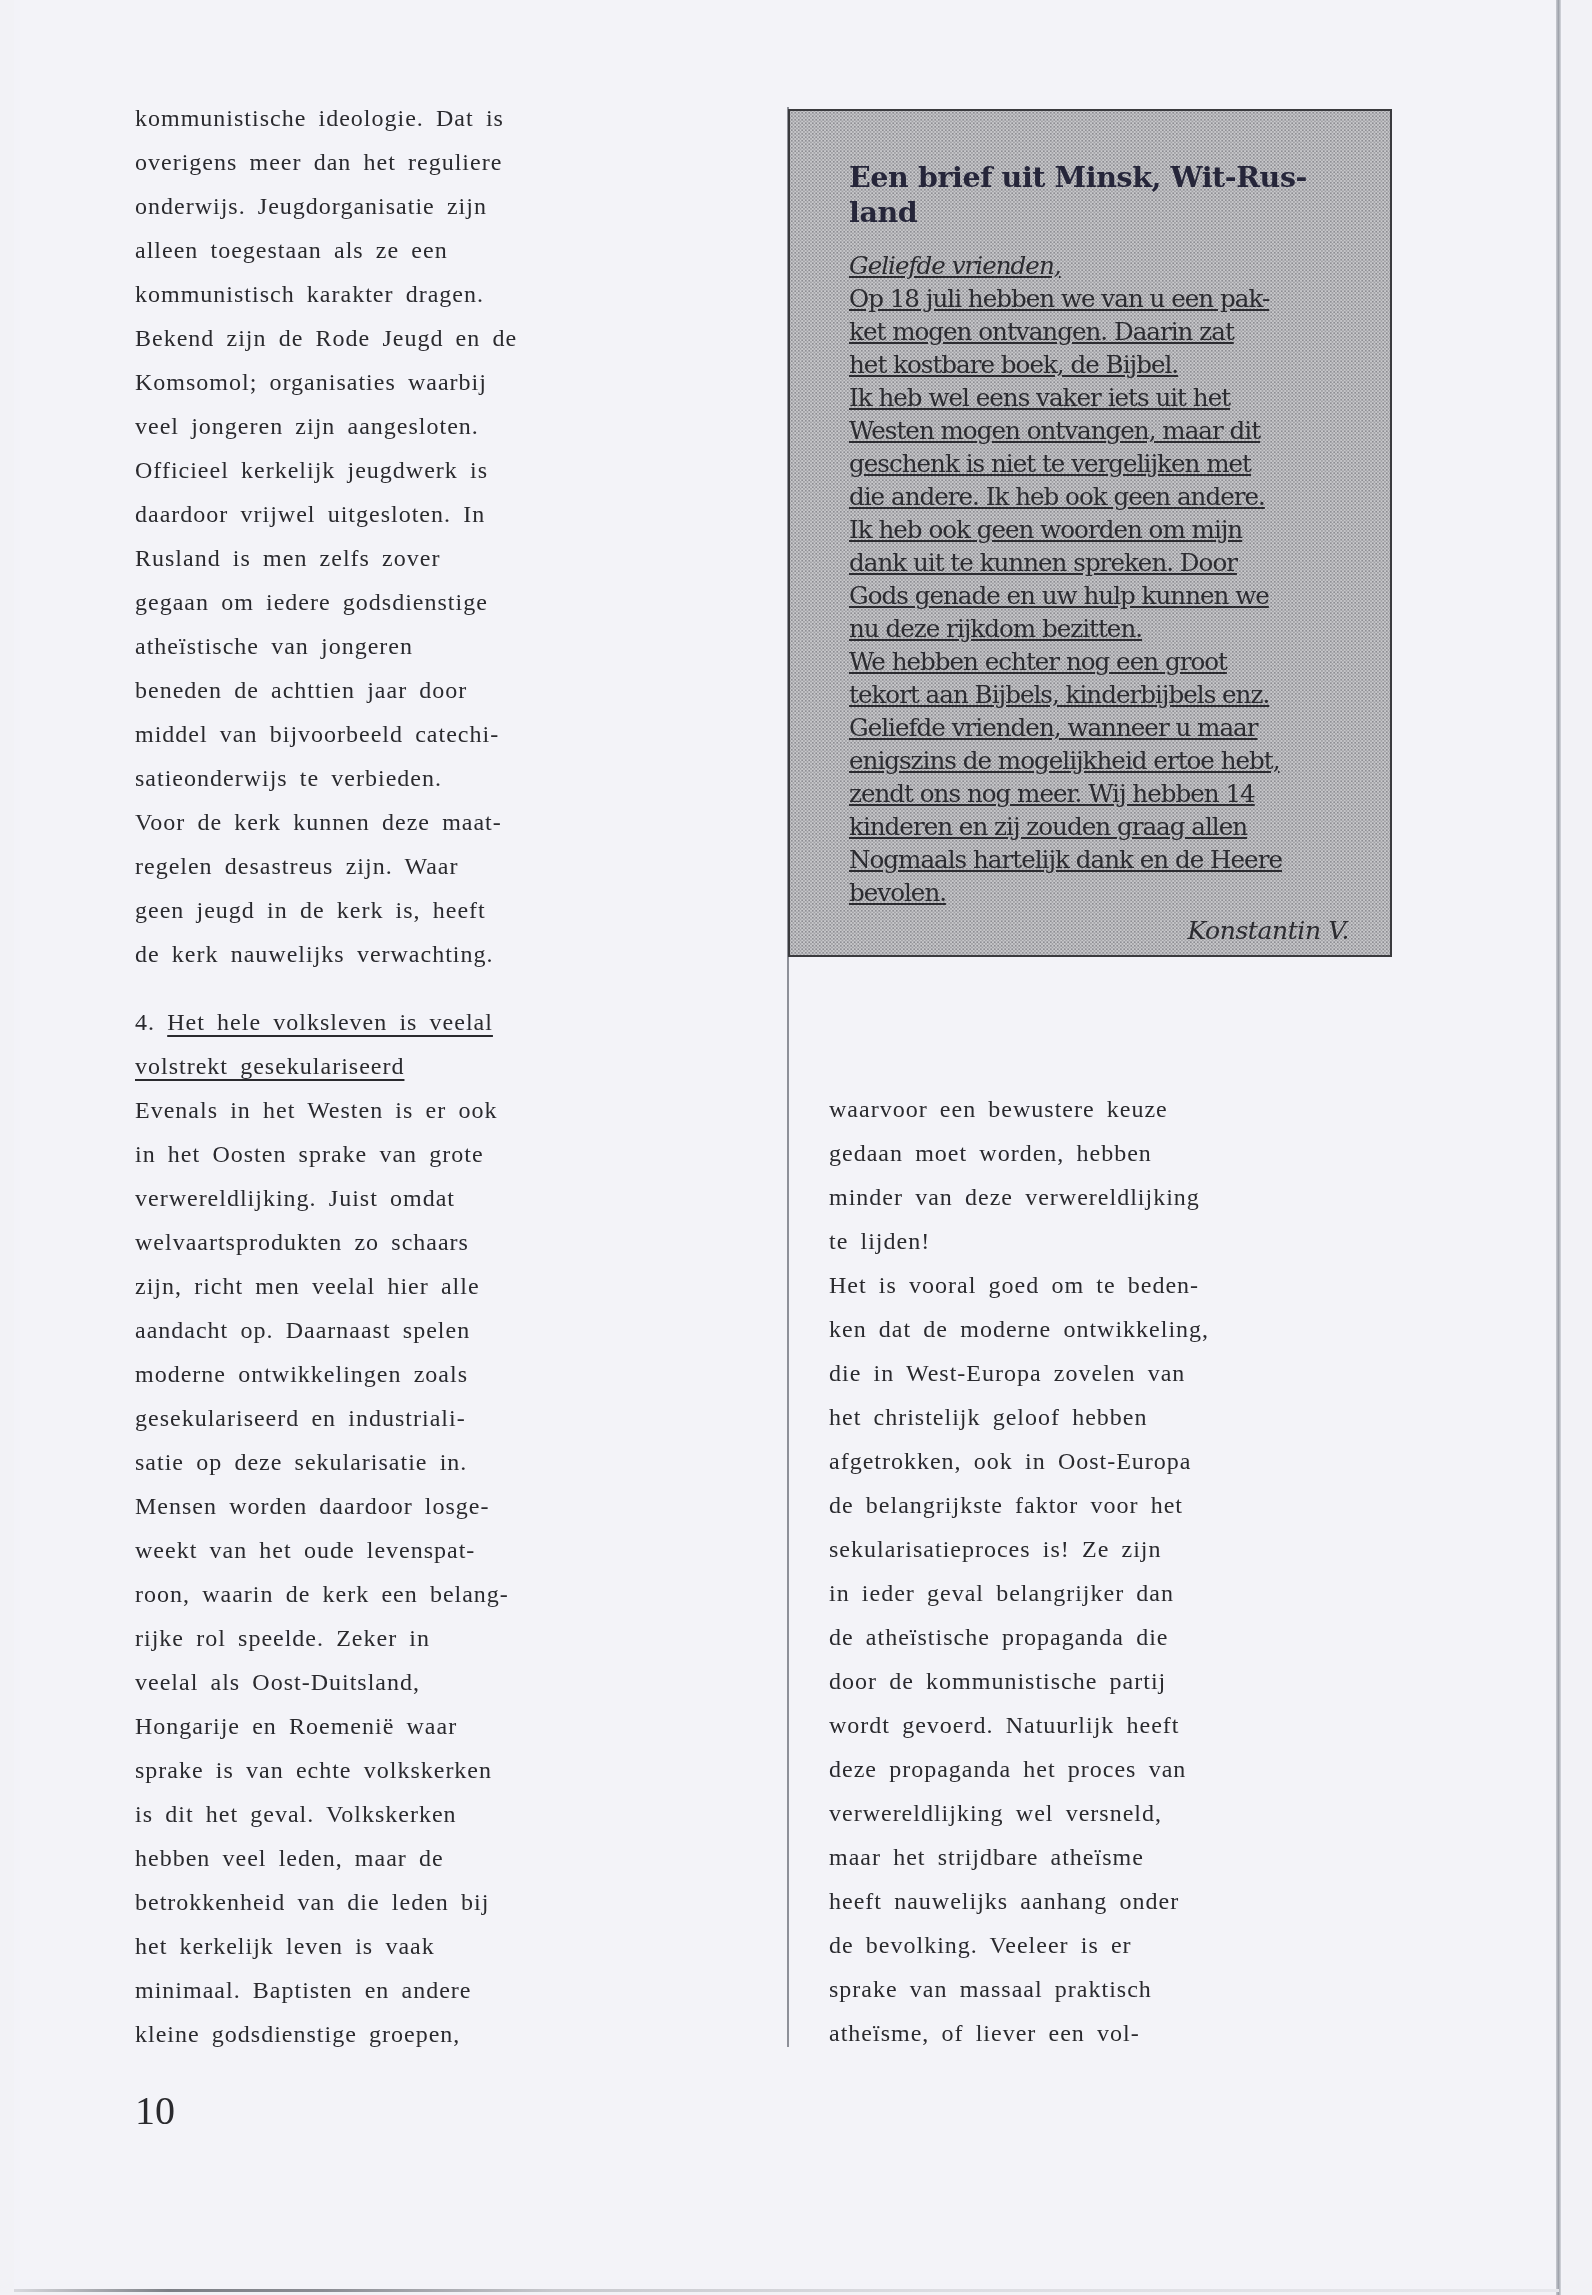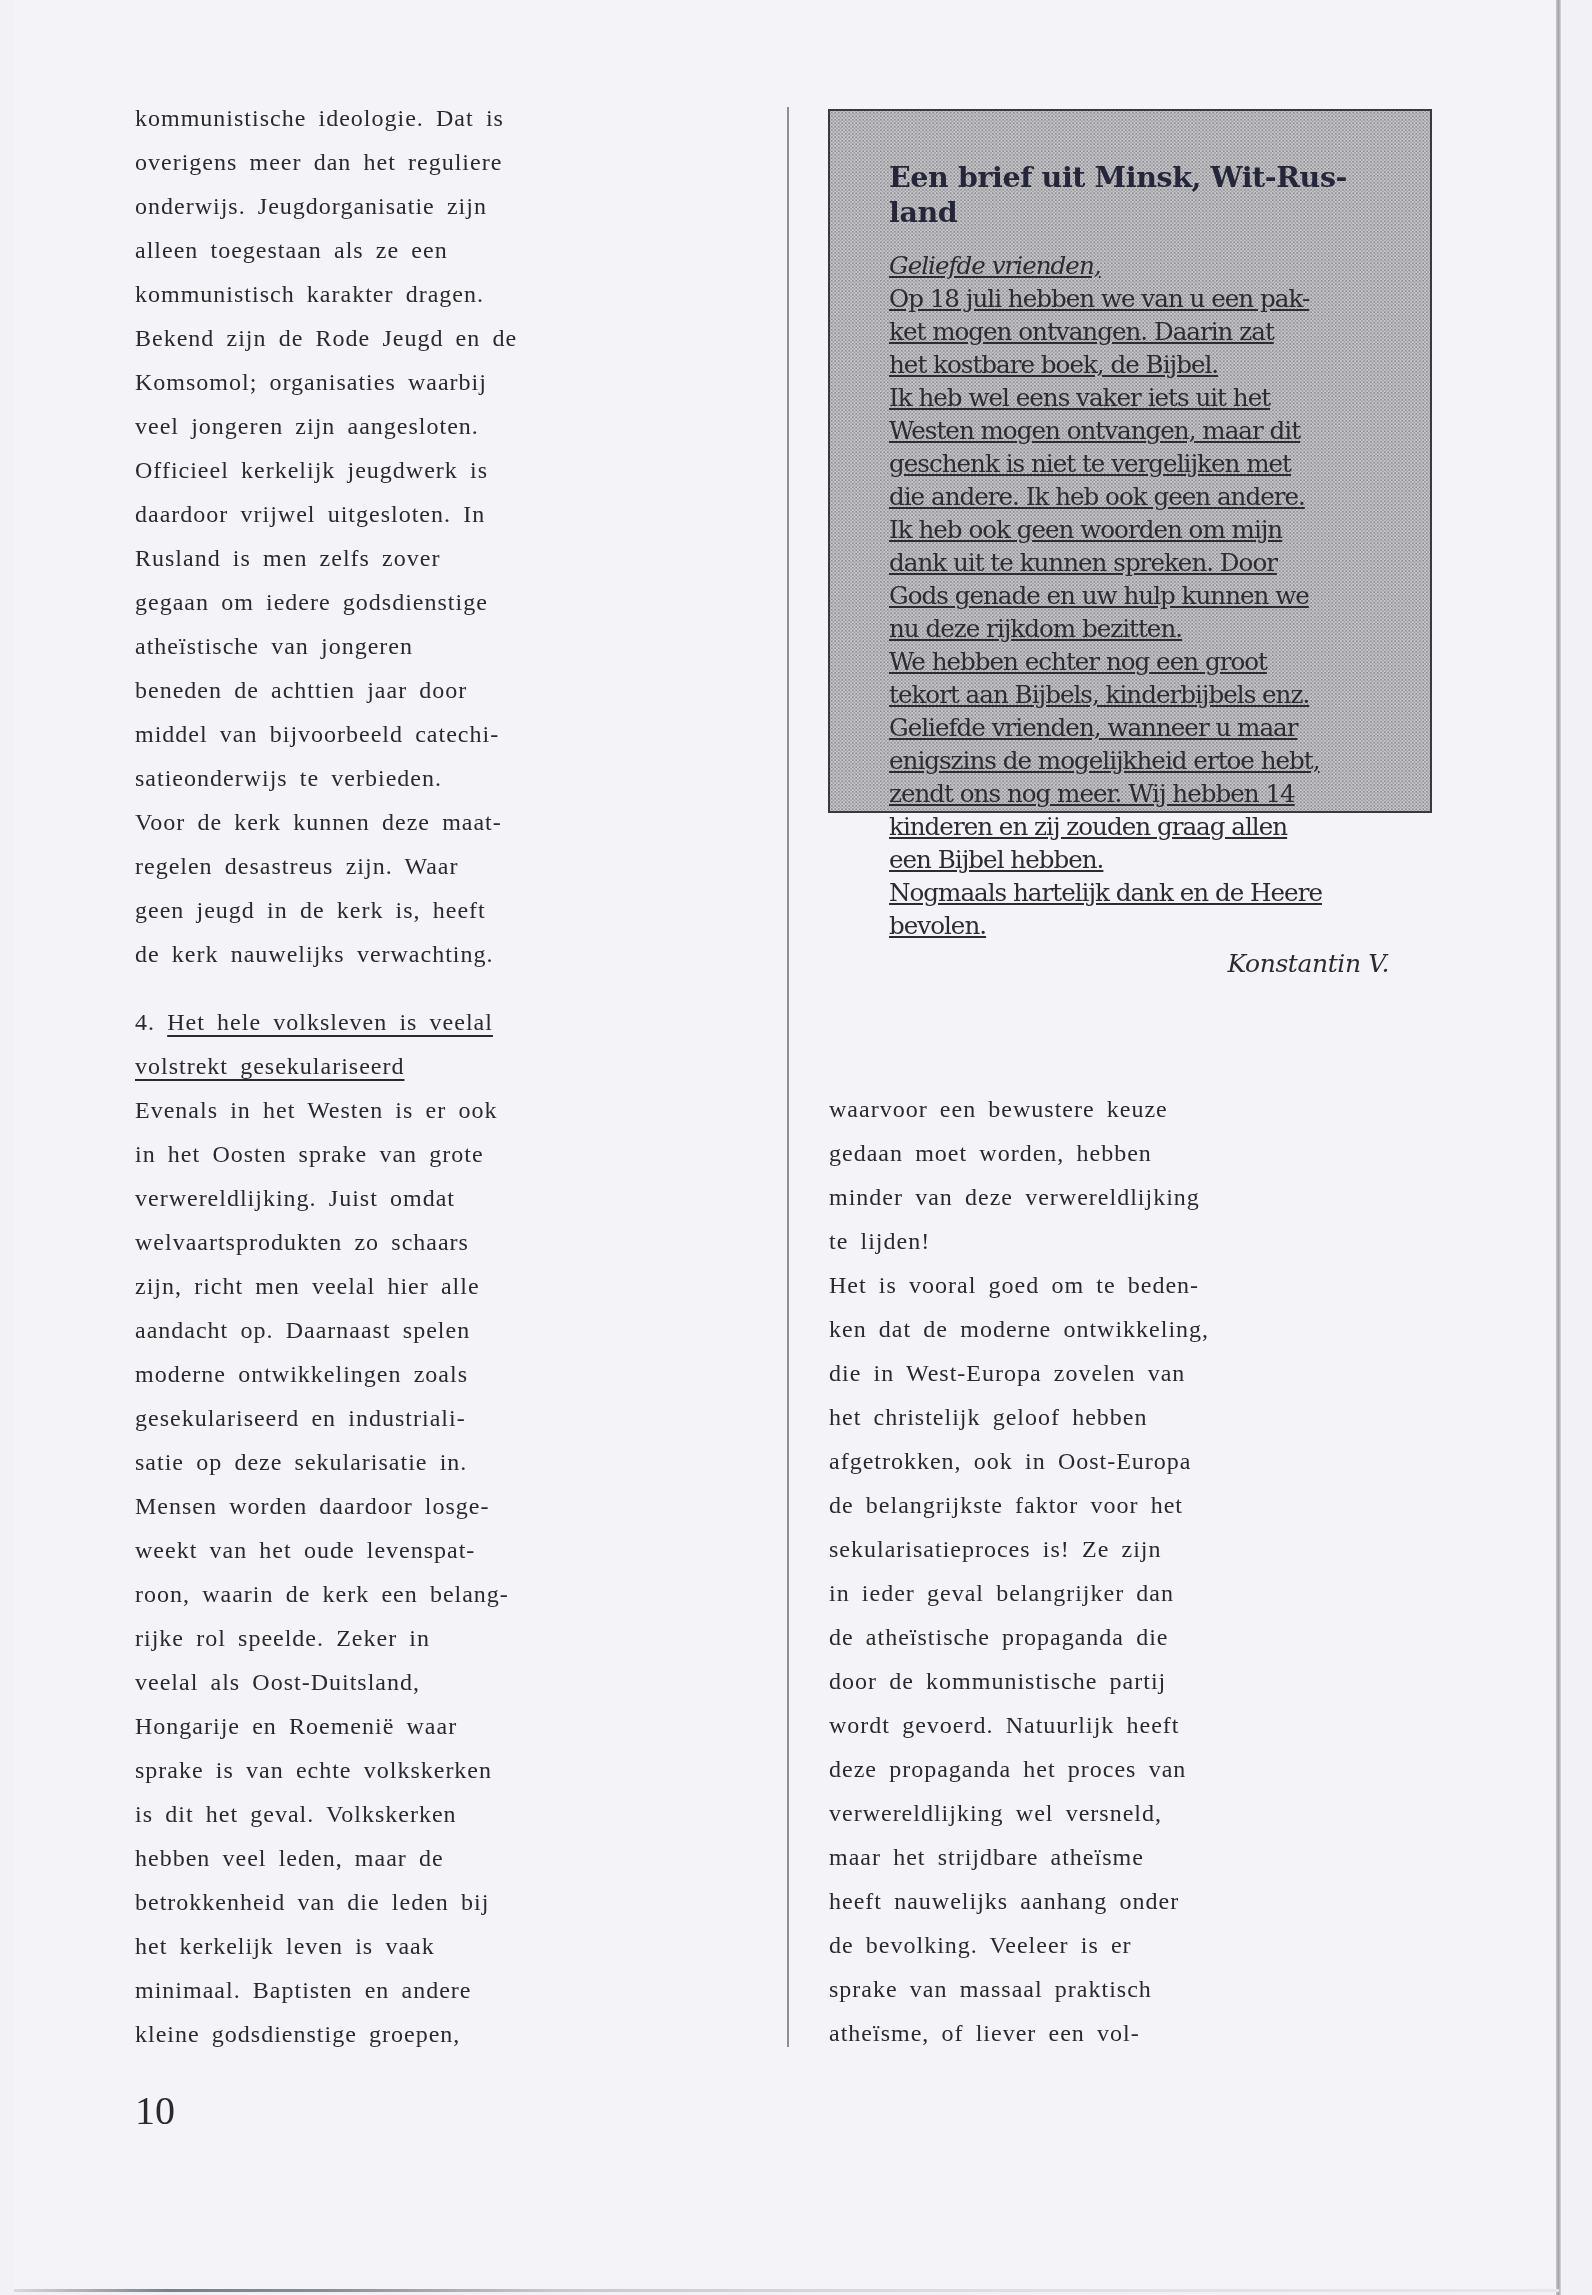--- a/index.html
+++ b/index.html
@@ -71,24 +71,24 @@
     .divider {
       position: absolute;
       left: 787px;
       top: 107px;
       width: 1.7px;
       height: 1940px;
       background: #8e9099;
     }
     .letter-box {
       position: absolute;
-      left: 828px;
+      left: 788px;
       top: 109px;
       width: 604px;
-      height: 704px;
+      height: 848px;
       border: 2.6px solid #3a3a3e;
       box-sizing: border-box;
       background-color: #c9c9cc;
       background-image:
         radial-gradient(circle, #8d8d92 0.8px, transparent 1.1px),
         radial-gradient(circle, #a2a2a6 0.8px, transparent 1.1px);
       background-size: 3.5px 3.5px, 3.5px 3.5px;
       background-position: 0 0, 1.7px 1.7px;
     }
     .letter-inner {
@@ -220,21 +220,20 @@
     <span class="letter-line">Ik heb ook geen woorden om mijn</span>
     <span class="letter-line">dank uit te kunnen spreken. Door</span>
     <span class="letter-line">Gods genade en uw hulp kunnen we</span>
     <span class="letter-line">nu deze rijkdom bezitten.</span>
     <span class="letter-line">We hebben echter nog een groot</span>
     <span class="letter-line">tekort aan Bijbels, kinderbijbels enz.</span>
     <span class="letter-line">Geliefde vrienden, wanneer u maar</span>
     <span class="letter-line">enigszins de mogelijkheid ertoe hebt,</span>
     <span class="letter-line">zendt ons nog meer. Wij hebben 14</span>
     <span class="letter-line">kinderen en zij zouden graag allen</span>
-    <span class="letter-line">een Bijbel hebben.</span>
     <span class="letter-line">Nogmaals hartelijk dank en de Heere</span>
     <span class="letter-line">bevolen.</span>
     <span class="letter-sign">Konstantin V.</span>
   </div>
 </div>
 
 <div class="col col-right">
   <div>
     <span class="line">waarvoor een bewustere keuze</span>
     <span class="line">gedaan moet worden, hebben</span>

